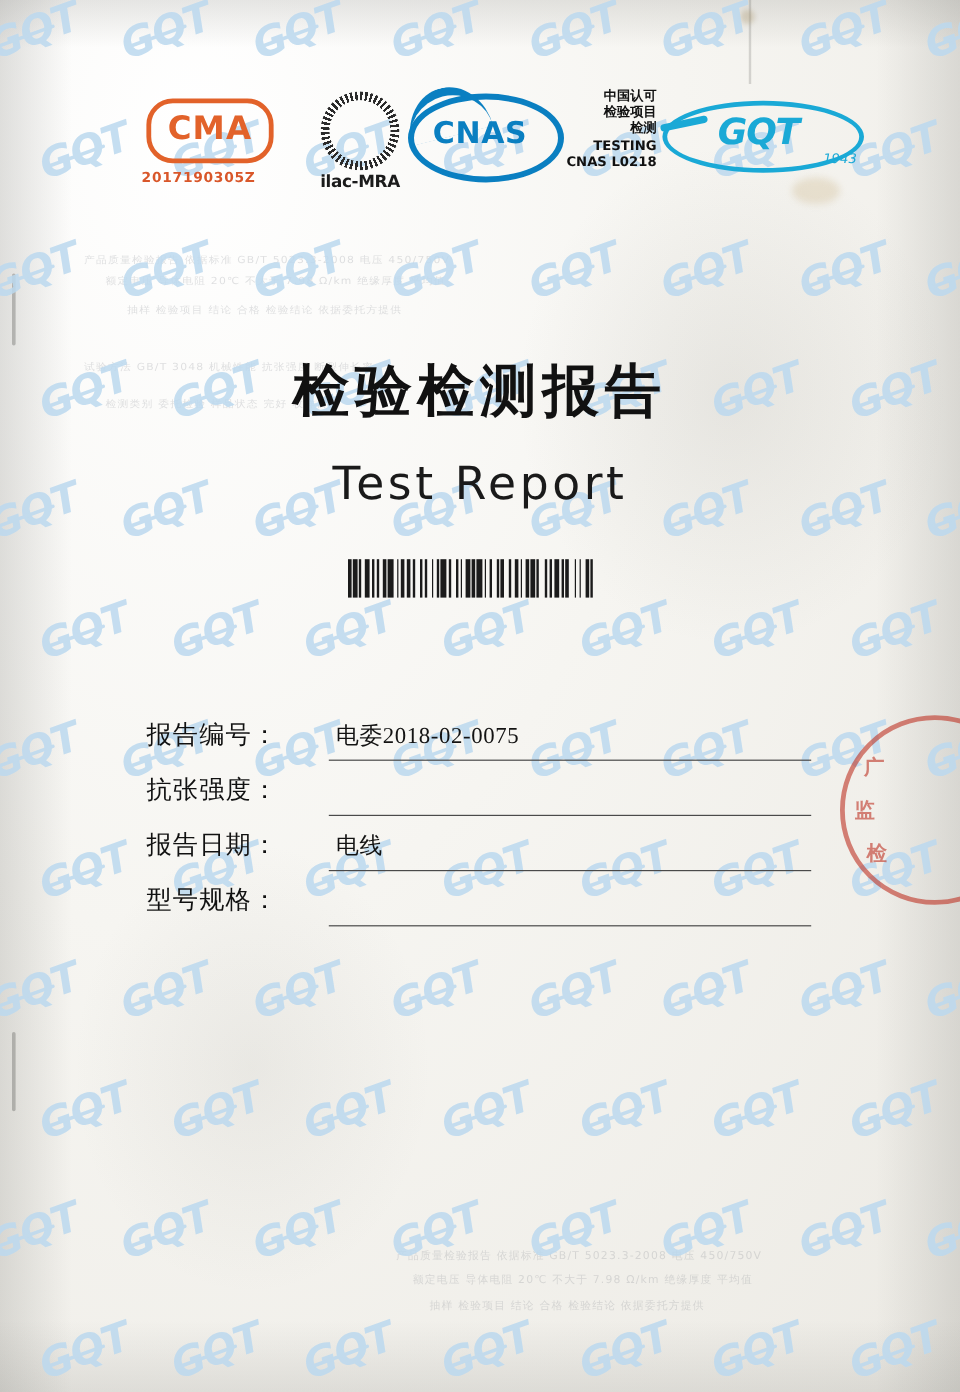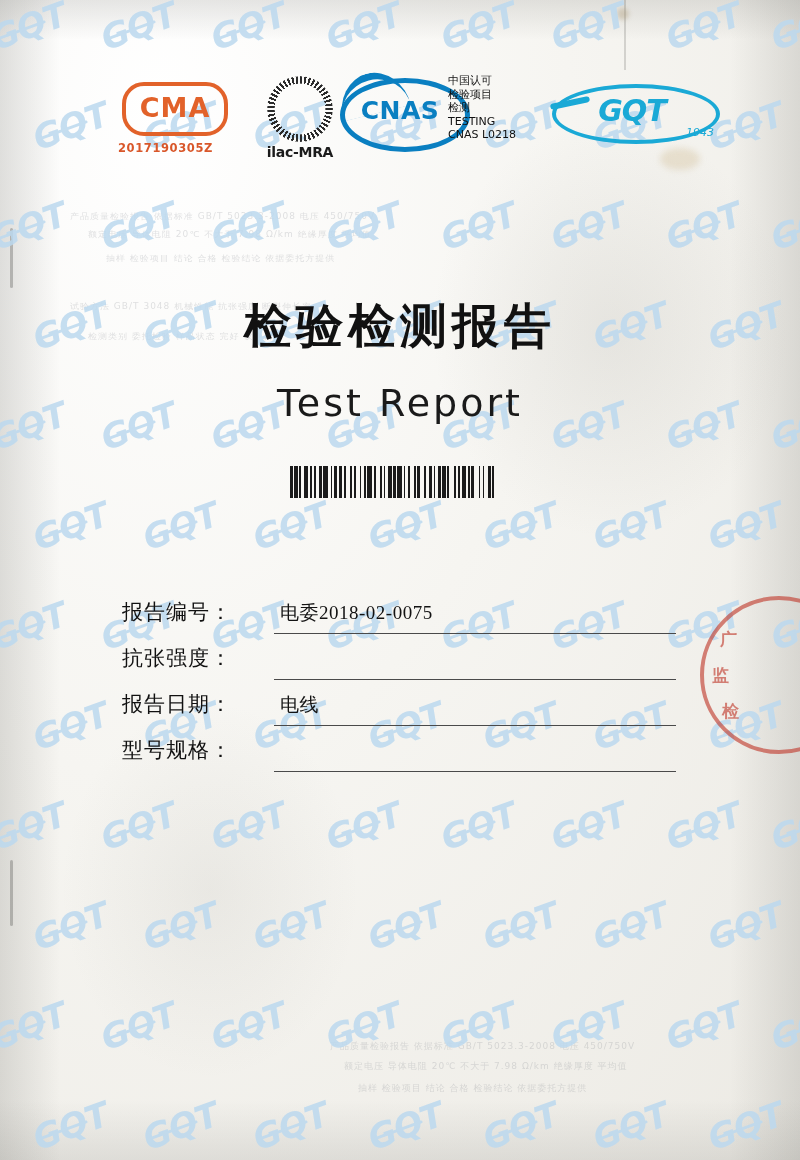--- a/index.html
+++ b/index.html
@@ -203,26 +203,27 @@
     position: absolute;
     left: -8px; top: -10px;
     width: 70px; height: 34px;
     border-top: 7px solid #0a7fc1;
     border-radius: 50% 50% 0 0 / 100% 100% 0 0;
     transform: rotate(-14deg);
   }
 
   
   #logo-cnas-cn {
-    left: 448px; top: 2px;
+    left: 472px; top: 2px;
     font-family: "Liberation Sans", sans-serif;
     font-size: 11px;
     line-height: 13.5px;
     color: #111;
-    font-weight: 400;
+    font-weight: 700;
+    text-align: right;
   }
   #logo-cnas-cn .en { font-family: "DejaVu Sans", sans-serif; font-size: 11px; }
 
   
   #logo-gqt { left: 552px; top: 12px; width: 180px; }
   .gqt-oval {
     width: 160px; height: 52px;
     border: 4px solid #1aa9d6;
     border-radius: 50%;
     position: relative;

